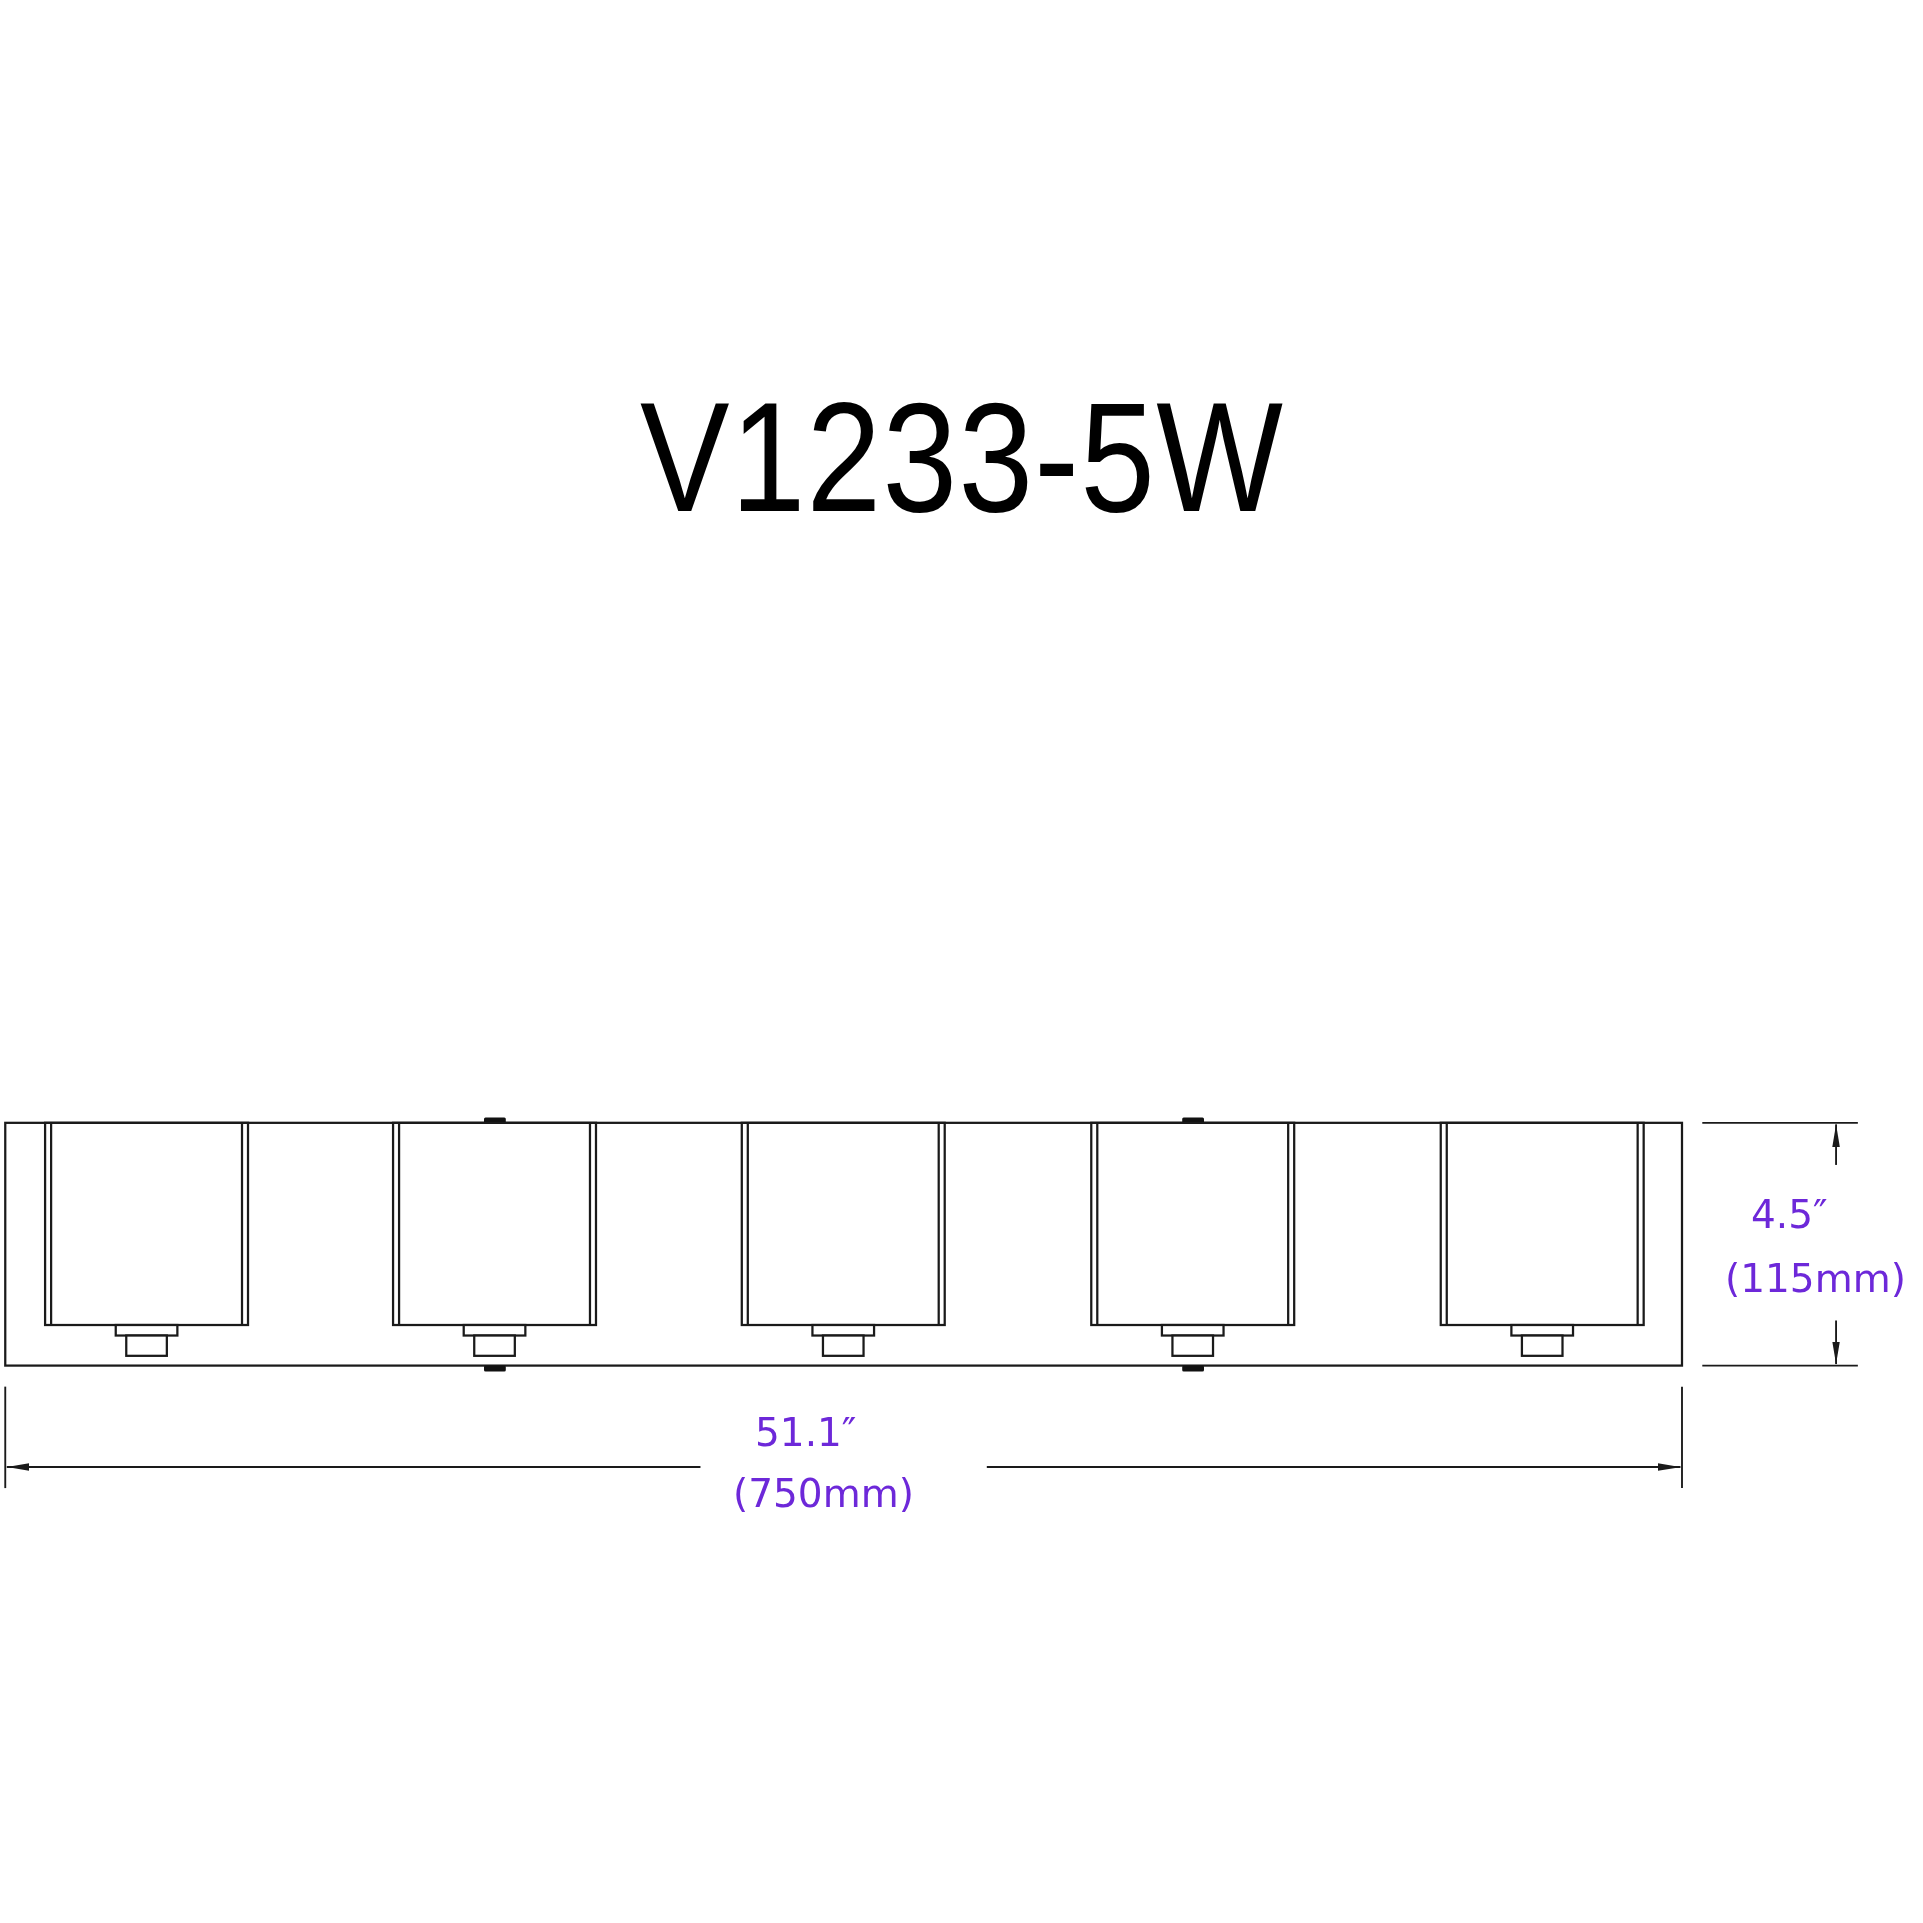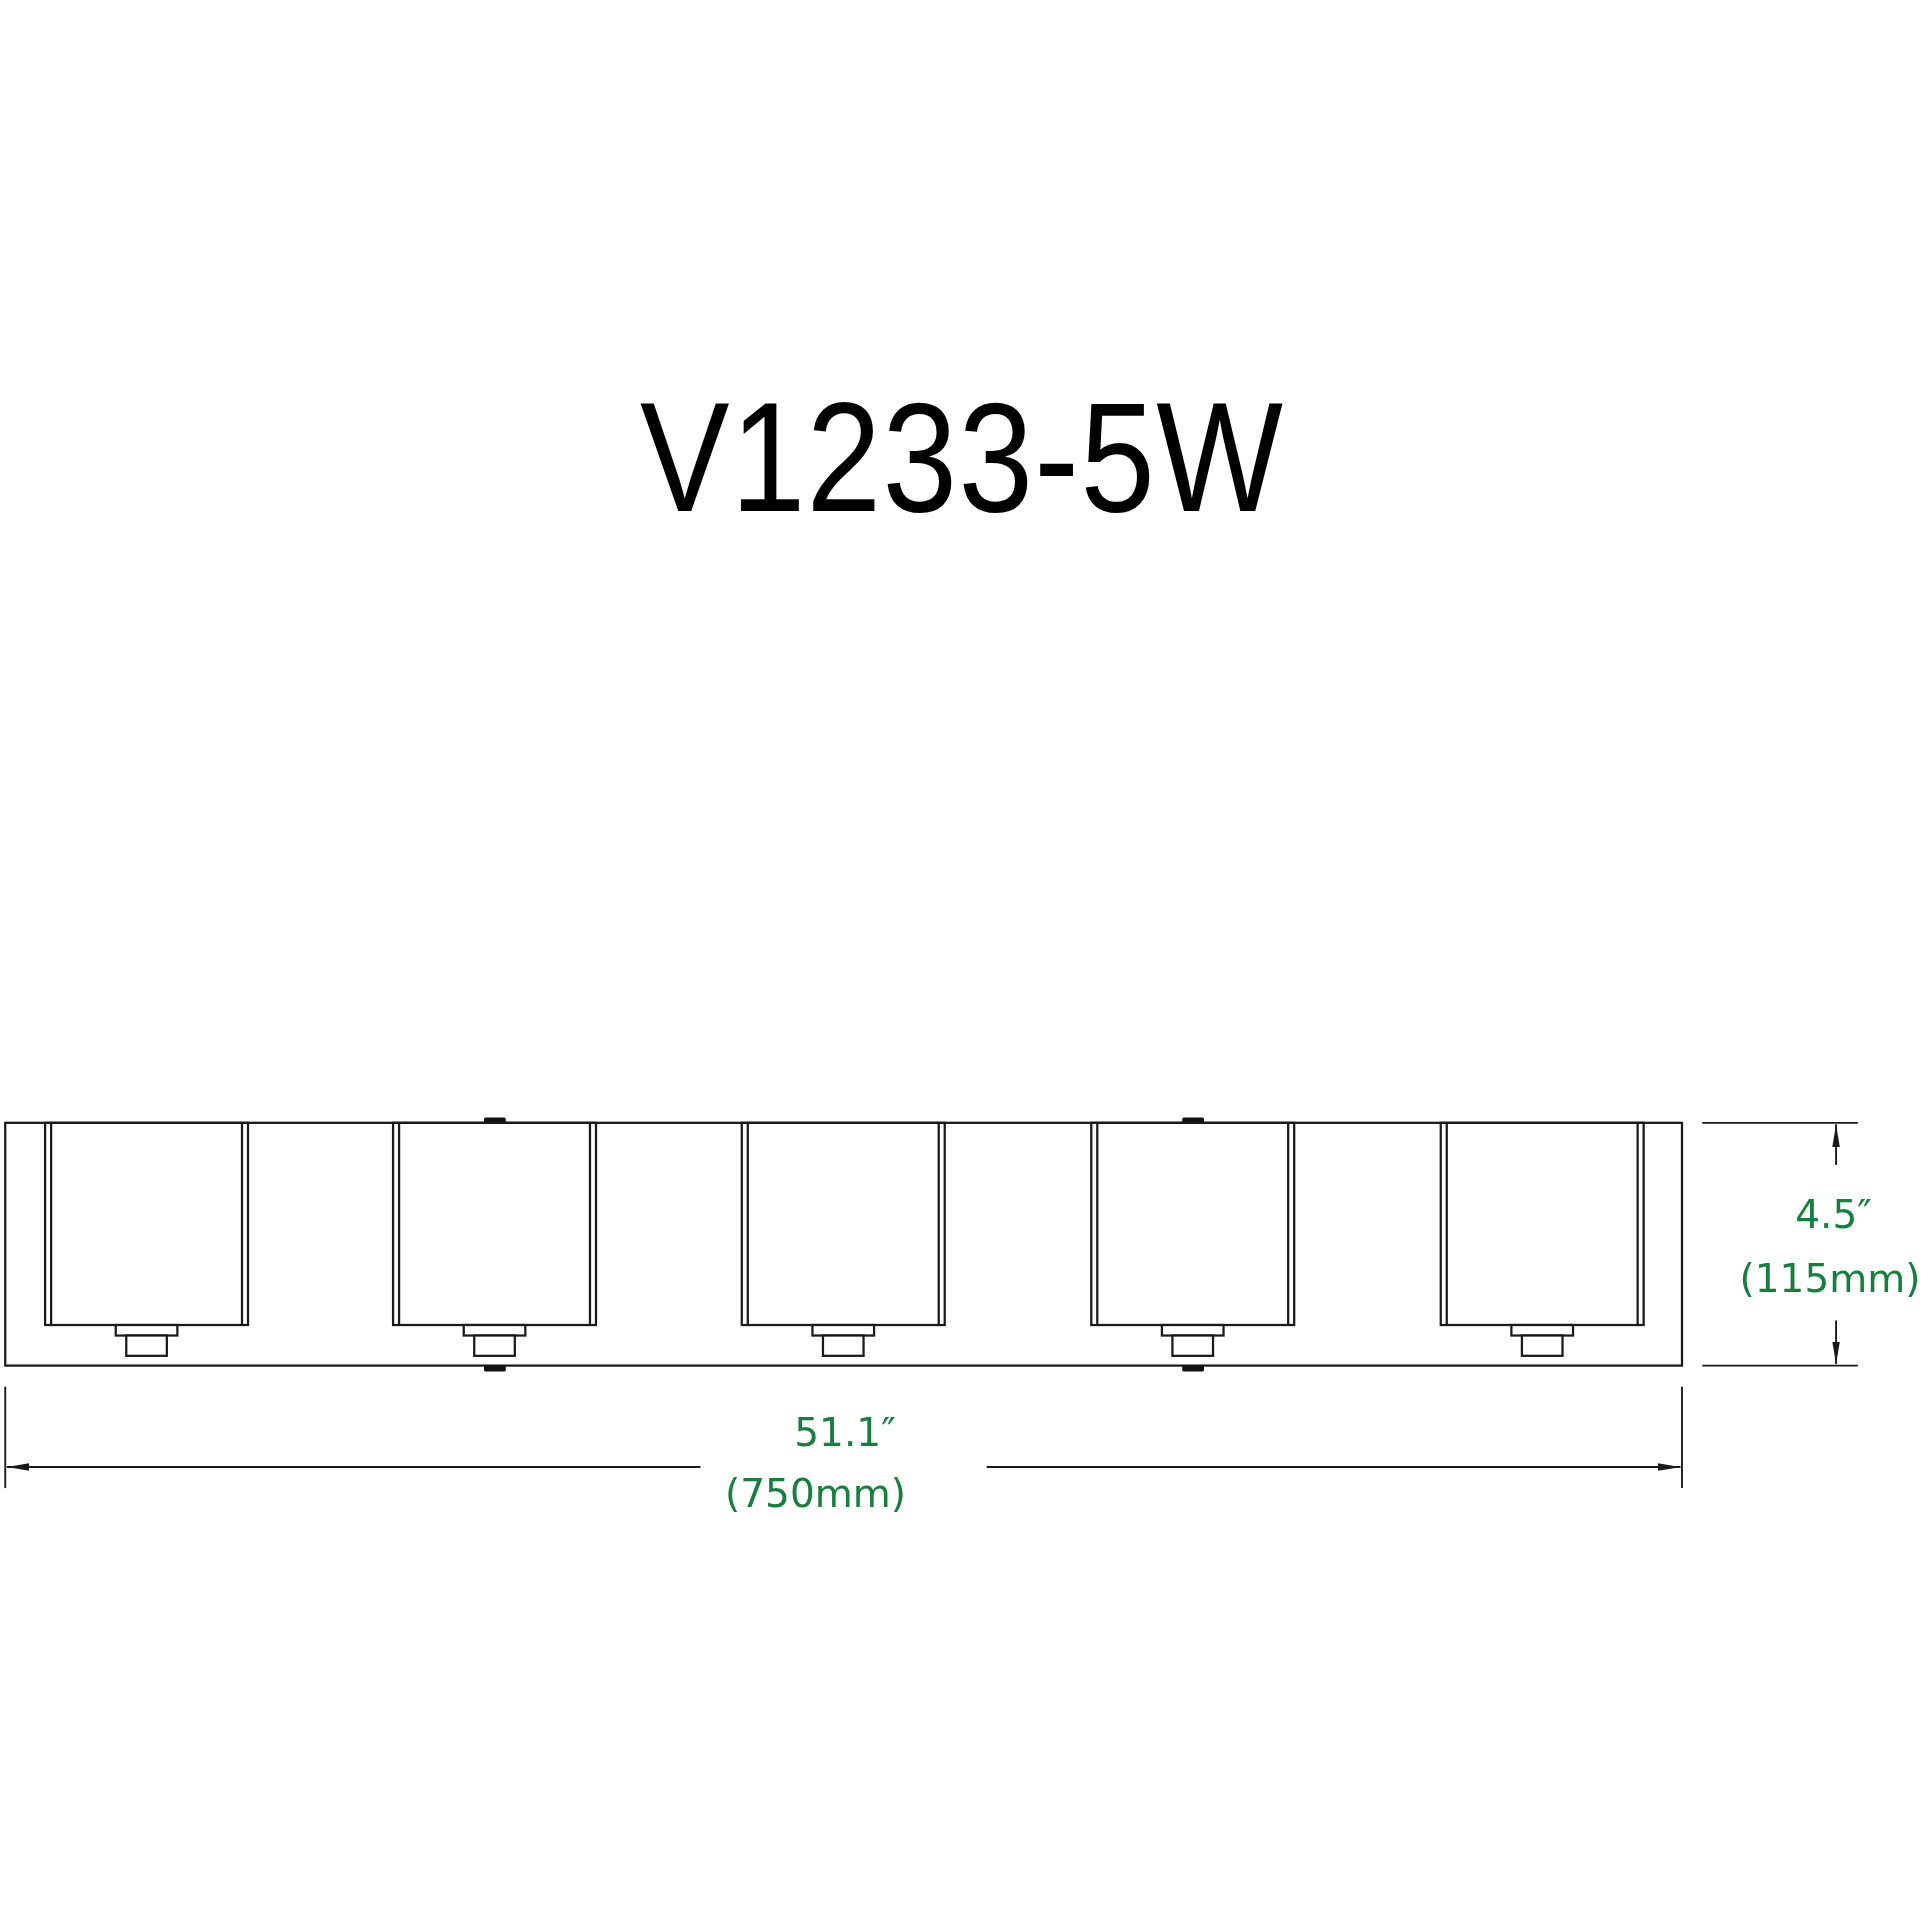--- a/index.html
+++ b/index.html
@@ -28,29 +28,28 @@
       letter-spacing: 1.5px;
     }
     svg.drawing {
       position: absolute;
       left: 0;
       top: 0;
     }
     .dim-text {
       position: absolute;
       font-family: "DejaVu Sans", sans-serif;
-      color: #15803d;
-      text-align: center;
+      color: #6d28d9;
       line-height: 1;
       white-space: nowrap;
     }
     .dim-h-inch { left: 1751px; top: 1195px; width: 165px; font-size: 39px; }
     .dim-h-mm   { left: 1725px; top: 1259px; width: 210px; font-size: 39px; }
     .dim-w-inch { left: 755px; top: 1413px; width: 180px; font-size: 39px; }
-    .dim-w-mm   { left: 703px;  top: 1474px; width: 225px; font-size: 39px; }
+    .dim-w-mm   { left: 733px;  top: 1474px; width: 225px; font-size: 39px; }
   </style>
 </head>
 <body>
 
 <div class="title">V1233-5W</div>
 
 <svg class="drawing" width="1924" height="1924" viewBox="0 0 2560 2560" xmlns="http://www.w3.org/2000/svg">
   <defs>
     <marker id="arrow" viewBox="0 0 30 10" refX="30" refY="5" markerWidth="30" markerHeight="10" orient="auto-start-reverse" markerUnits="userSpaceOnUse">
       <path d="M0,0 L30,5 L0,10 z" fill="#1a1a1a"></path>

